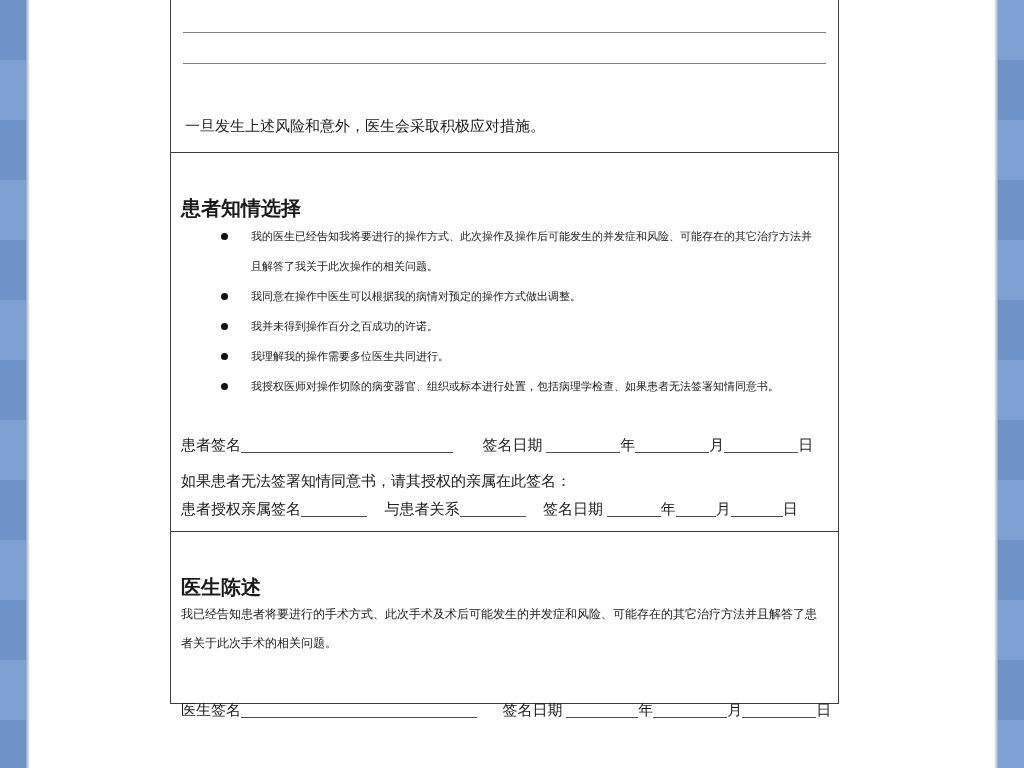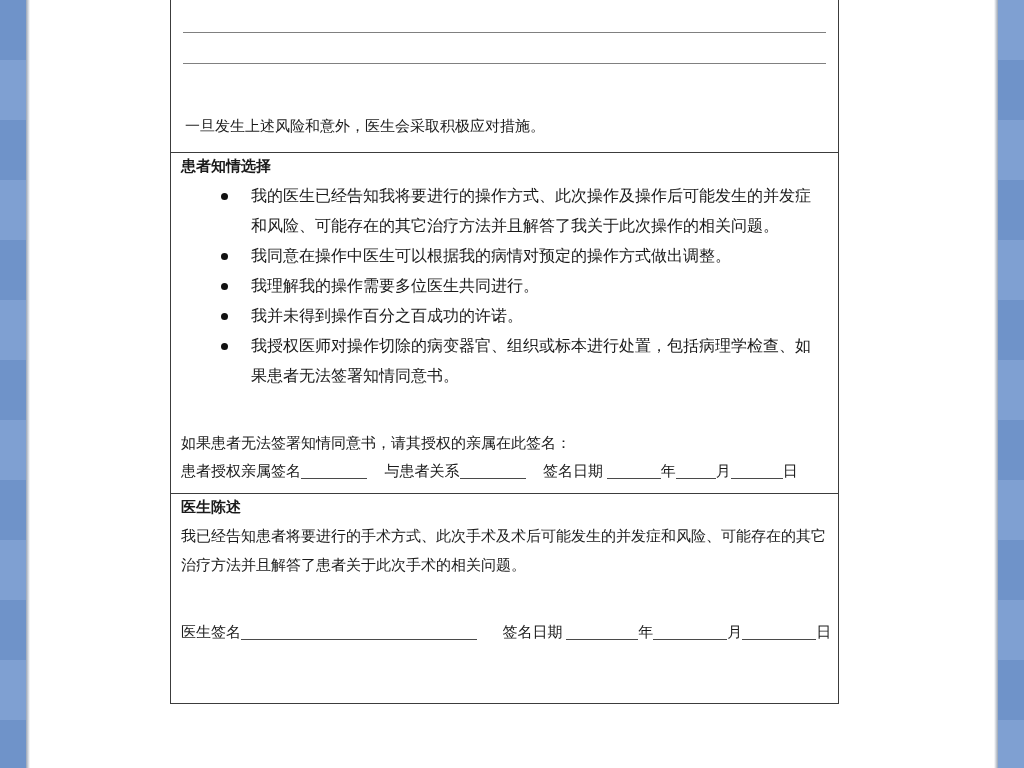--- a/index.html
+++ b/index.html
@@ -78,35 +78,36 @@
     white-space: nowrap;
   }
 
   .blank-rule {
     height: 1px;
     background: #808080;
     margin: 0 12px;
   }
 
   .sec-title {
-    font-size: 15px;
+    font-size: 20px;
     font-weight: bold;
     line-height: 26px;
     padding: 2px 14px 0 10px;
-    font-family: Liberation Mono, monospace;
+    font-family: Liberation Sans, sans-serif;
+    margin-top: 40px;
   }
 
   ul.choices {
     list-style: none;
     margin: 0;
     padding: 0 14px 4px 0;
   }
   ul.choices li {
     position: relative;
-    font-size: 16px;
+    font-size: 11px;
     line-height: 30px;
     padding-left: 80px;
     padding-right: 4px;
   }
   ul.choices li .dot {
     position: absolute;
     left: 50px;
     top: 12px;
     width: 7px;
     height: 7px;
@@ -127,21 +128,21 @@
     vertical-align: -3px;
   }
   .plain-row {
     font-size: 15px;
     line-height: 28px;
     padding: 0 8px 0 10px;
     white-space: nowrap;
   }
 
   .body-text {
-    font-size: 15px;
+    font-size: 12px;
     line-height: 29px;
     padding: 0 12px 0 10px;
   }
 
   .spacer-8  { height: 8px; }
   .spacer-14 { height: 14px; }
   .spacer-20 { height: 20px; }
   .spacer-26 { height: 26px; }
   .spacer-30 { height: 30px; }
 </style>
@@ -203,34 +204,40 @@
       <li>
         <span class="dot"></span>
         <span>我的医生已经告知我将要进行的操作方式、此次操作及操作后可能发生的并发症和风险、可能存在的其它治疗方法并且解答了我关于此次操作的相关问题。</span>
       </li>
       <li>
         <span class="dot"></span>
         <span>我同意在操作中医生可以根据我的病情对预定的操作方式做出调整。</span>
       </li>
       <li>
         <span class="dot"></span>
+        <span>我并未得到操作百分之百成功的许诺。</span>
+      </li>
+      <li>
+        <span class="dot"></span>
         <span>我理解我的操作需要多位医生共同进行。</span>
       </li>
       <li>
         <span class="dot"></span>
-        <span>我并未得到操作百分之百成功的许诺。</span>
-      </li>
-      <li>
-        <span class="dot"></span>
         <span>我授权医师对操作切除的病变器官、组织或标本进行处置，包括病理学检查、如果患者无法签署知情同意书。</span>
       </li>
     </ul>
 
     <div class="spacer-26"></div>
 
+    <div class="sig-row">
+      <span>患者签名</span><span class="u" style="width:212px"></span>
+      <span style="display:inline-block;width:22px"></span>
+      <span>签名日期</span>
+      <span class="u" style="width:74px"></span><span>年</span><span class="u" style="width:74px"></span><span>月</span><span class="u" style="width:74px"></span><span>日</span>
+    </div>
 
     <div class="spacer-8"></div>
 
     <div class="plain-row">如果患者无法签署知情同意书，请其授权的亲属在此签名：</div>
 
     <div class="sig-row">
       <span>患者授权亲属签名</span><span class="u" style="width:66px"></span>
       <span style="display:inline-block;width:10px"></span>
       <span>与患者关系</span><span class="u" style="width:66px"></span>
       <span style="display:inline-block;width:10px"></span>

